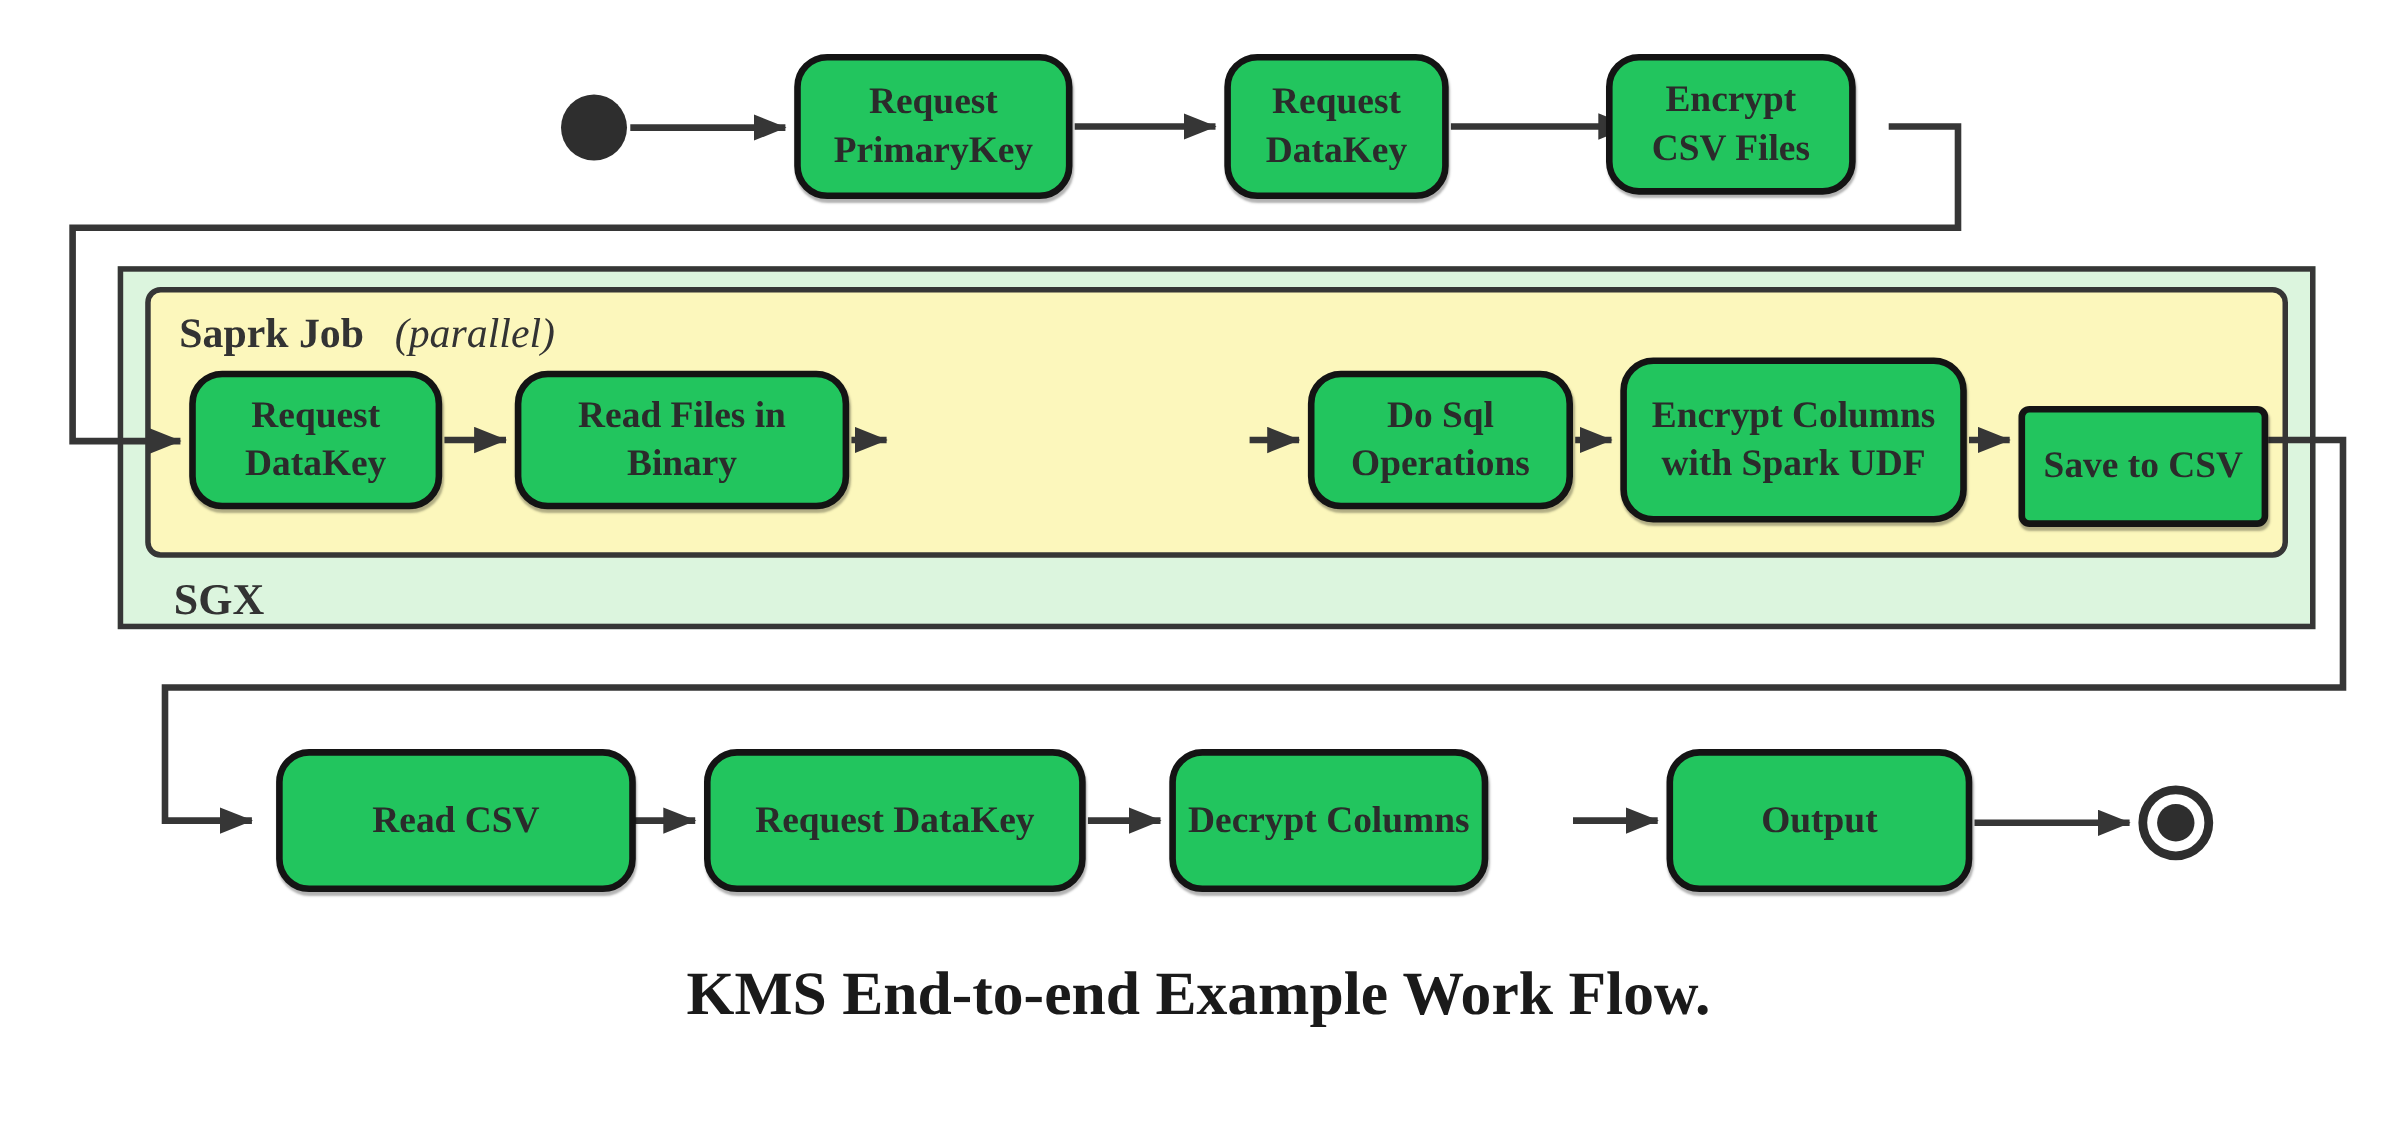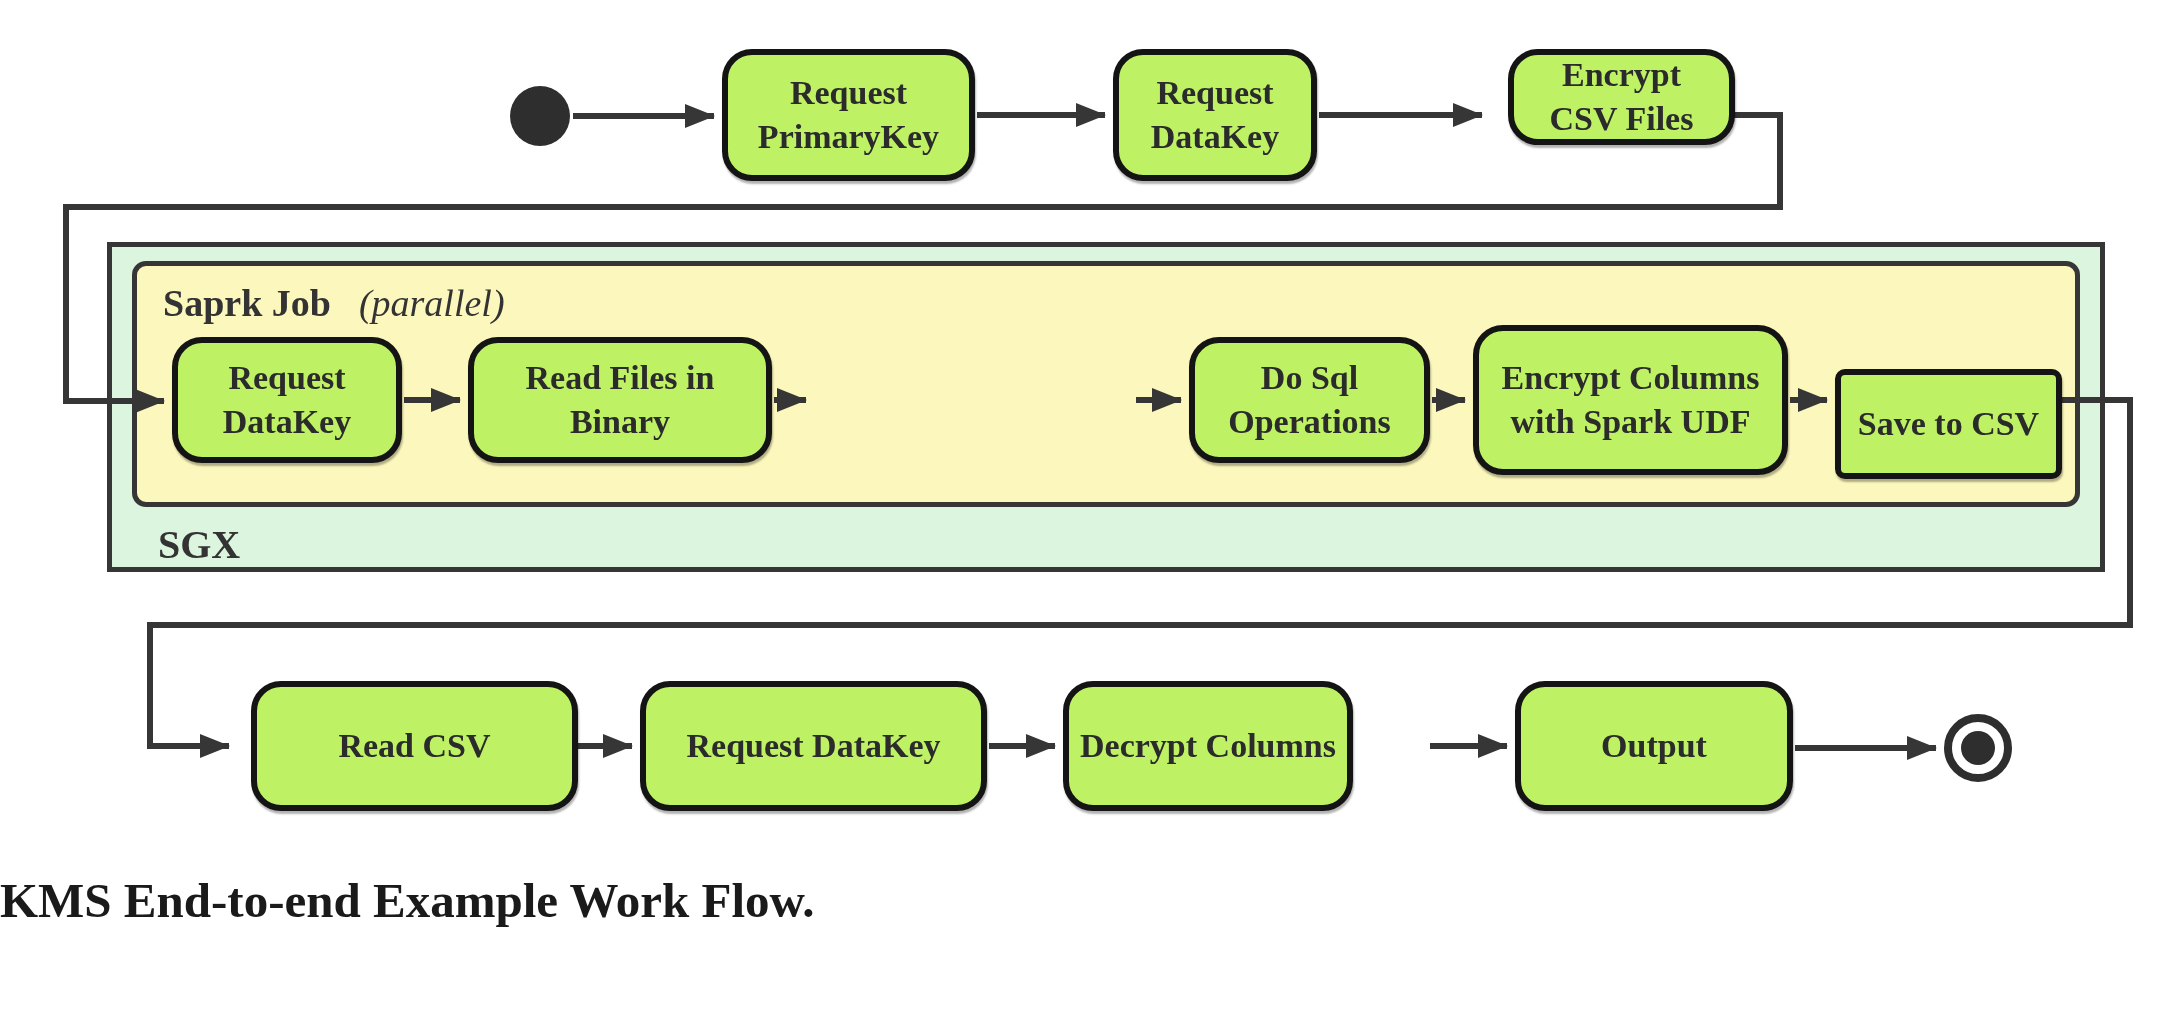--- a/index.html
+++ b/index.html
@@ -9,29 +9,29 @@
   }
   
   .container{position:absolute;box-sizing:border-box;border:5px solid #363636;}
   .sgx-container{left:107px;top:242px;width:1998px;height:330px;background:#dcf5de;}
   .spark-container{left:132px;top:261px;width:1948px;height:246px;background:#fcf7bc;border-radius:14px;}
   .spark-label{position:absolute;left:163px;top:281px;font-size:38px;font-weight:bold;color:#333;white-space:nowrap;}
   .spark-label .qualifier{font-weight:normal;font-style:italic;margin-left:28px;}
   .sgx-label{position:absolute;left:158px;top:521px;font-size:40px;font-weight:bold;color:#333;}
   
   .node{
-    position:absolute;box-sizing:border-box;background:#bef264;border:6px solid #141414;
+    position:absolute;box-sizing:border-box;background:#22c55e;border:6px solid #141414;
     border-radius:30px;display:flex;align-items:center;justify-content:center;text-align:center;
     font-size:34px;font-weight:bold;line-height:1.28;padding:4px 10px;
     box-shadow:1px 3px 2px rgba(0,0,0,0.30);
   }
   
   .n-req-primarykey{left:722px;top:49px;width:253px;height:132px;}
   .n-req-datakey-top{left:1113px;top:49px;width:204px;height:132px;}
-  .n-encrypt-csv{left:1508px;top:49px;width:227px;height:96px;}
+  .n-encrypt-csv{left:1460px;top:49px;width:227px;height:128px;}
   
   .n-req-datakey-mid{left:172px;top:337px;width:230px;height:126px;}
   .n-read-binary{left:468px;top:337px;width:304px;height:126px;}
   .n-decrypt-parallel{left:814px;top:337px;width:320px;height:126px;}
   .n-do-sql{left:1189px;top:337px;width:241px;height:126px;}
   .n-encrypt-udf{left:1473px;top:325px;width:315px;height:150px;}
   .n-save-csv{left:1835px;top:345px;width:227px;height:110px;border-radius:10px;margin-top:24px;}
   
   .n-read-csv{left:251px;top:681px;width:327px;height:130px;}
   .n-req-datakey-bot{left:640px;top:681px;width:347px;height:130px;}
@@ -39,22 +39,22 @@
   .n-output{left:1515px;top:681px;width:278px;height:130px;}
   
   .start-node{position:absolute;left:510px;top:86px;width:60px;height:60px;border-radius:50%;background:#2e2e2e;}
   .end-node{position:absolute;left:1944px;top:714px;width:68px;height:68px;box-sizing:border-box;
     border:8px solid #2e2e2e;border-radius:50%;background:#ffffff;display:flex;align-items:center;justify-content:center;}
   .end-node-inner{width:34px;height:34px;border-radius:50%;background:#2e2e2e;}
   
   svg.edges{position:absolute;left:0;top:0;width:2179px;height:1036px;pointer-events:none;}
   svg.edges path{stroke:#363636;stroke-width:6;fill:none;}
   
-  .caption{position:absolute;left:0;top:872px;width:2179px;text-align:left;
-    font-size:49px;font-weight:bold;color:#1a1a1a;}
+  .caption{position:absolute;left:0;top:872px;width:2179px;text-align:center;
+    font-size:56px;font-weight:bold;color:#1a1a1a;}
 </style>
 </head>
 <body>
 
 <div class="canvas">
 
   <div class="container sgx-container"></div>
   <div class="container spark-container"></div>
   <div class="spark-label">
     <span>Saprk Job</span><span class="qualifier">(parallel)</span>

